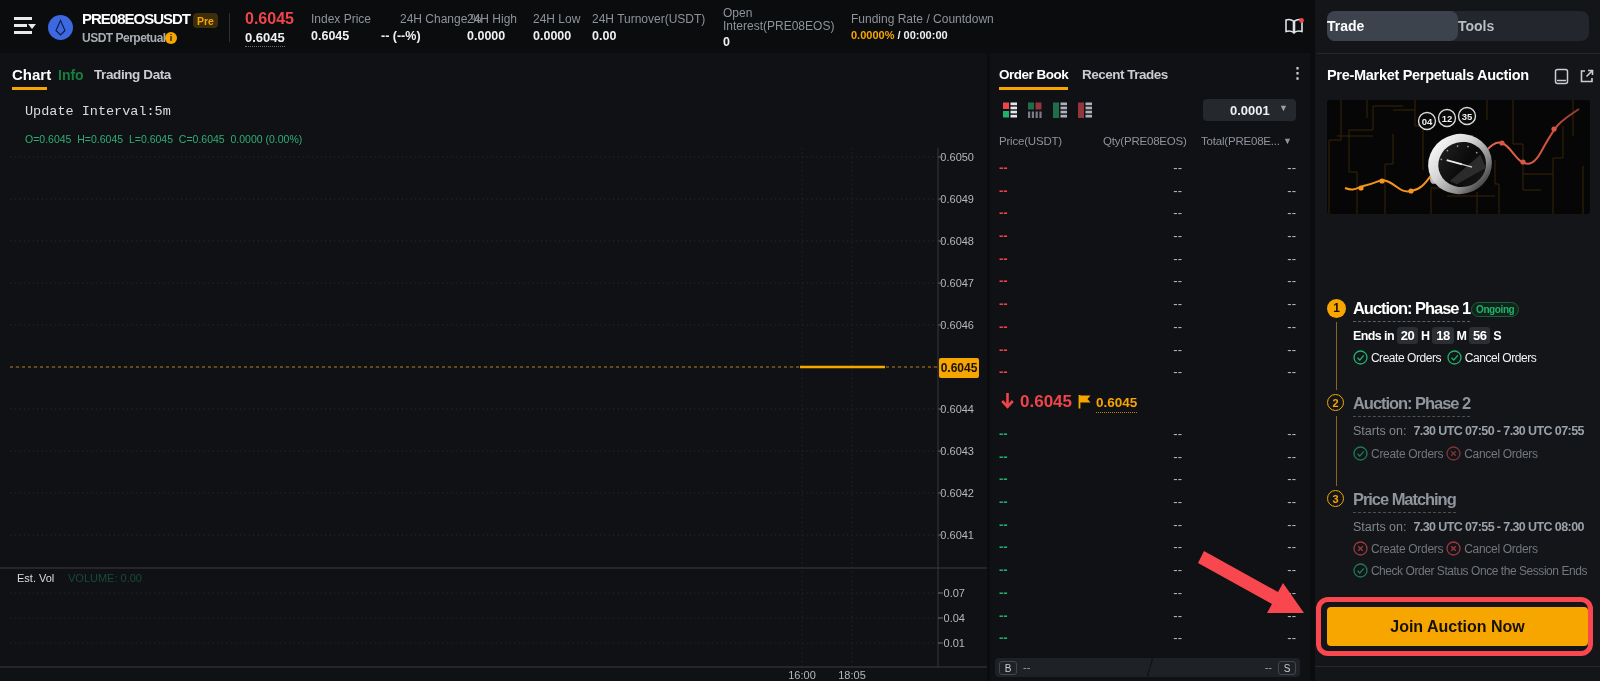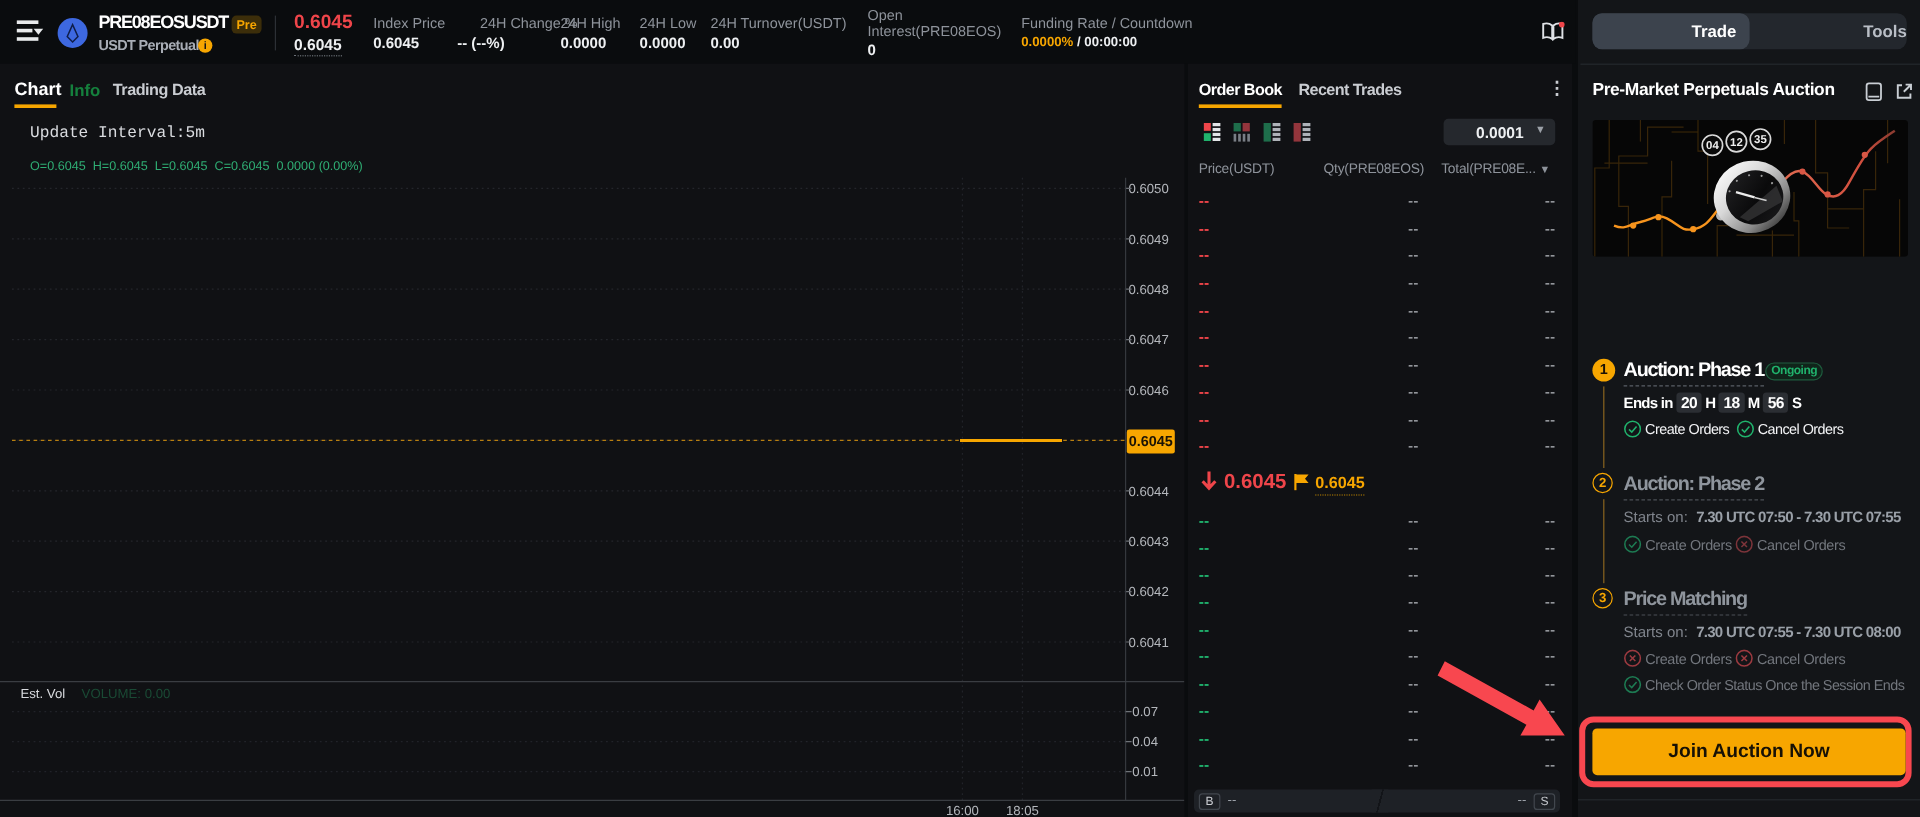--- a/index.html
+++ b/index.html
@@ -233,22 +233,22 @@
       <div class="abs" style="left:28px;top:3px;color:#9ca1a8;font-size:11px;">--</div>
       <div class="abs" style="left:148px;top:0;width:14px;height:19px;background:linear-gradient(105deg,#1e2126 46%,#121418 46%,#121418 54%,#1e2126 54%);"></div>
       <div class="abs" style="right:28px;top:3px;color:#9ca1a8;font-size:11px;">--</div>
       <div class="abs" style="right:4px;top:2.5px;width:18px;height:14px;border:1px solid #42474e;border-radius:3px;color:#c9ccd1;font-size:10px;text-align:center;line-height:13px;">S</div>
     </div>
   </div>
 
   <div class="abs" id="rightpanel" style="left:1315px;top:0;width:285px;height:681px;background:#131518;">
     <div class="abs" style="left:12px;top:11px;width:262px;height:30px;background:#23272d;border-radius:8px;"></div>
     <div class="abs" style="left:12px;top:11px;width:131px;height:30px;background:#3c434d;border-radius:8px;"></div>
-    <div class="abs b" style="left:12px;top:18px;width:120px;text-align:right;font-size:14px;color:#fff;">Trade</div>
-    <div class="abs b" style="left:143px;top:18px;width:131px;text-align:right;font-size:14px;color:#b9bec6;">Tools</div>
+    <div class="abs b" style="left:12px;top:18px;width:120px;text-align:left;font-size:14px;color:#fff;">Trade</div>
+    <div class="abs b" style="left:143px;top:18px;width:131px;text-align:left;font-size:14px;color:#b9bec6;">Tools</div>
     <div class="abs" style="left:2px;top:53px;width:283px;height:1px;background:#25282d;"></div>
     <div class="abs b" style="left:12px;top:67px;font-size:14.5px;letter-spacing:-0.3px;color:#fff;">Pre-Market Perpetuals Auction</div>
     <svg class="abs" style="left:238px;top:68px;" width="17" height="17" viewBox="0 0 17 17">
         <rect x="2.5" y="1.5" width="12" height="14" rx="2" fill="none" stroke="#c9ced4" stroke-width="1.5"></rect>
         <path d="M4 12.5 H13" stroke="#c9ced4" stroke-width="1.5"></path>
       </svg>
     <svg class="abs" style="left:263px;top:68px;" width="17" height="17" viewBox="0 0 17 17">
         <path d="M7 3 H3.5 V13.5 H14 V10" fill="none" stroke="#c9ced4" stroke-width="1.6"></path>
         <path d="M10 2.5 H14.5 V7 M14.2 2.8 L8.5 8.5" fill="none" stroke="#c9ced4" stroke-width="1.6"></path>
       </svg>

